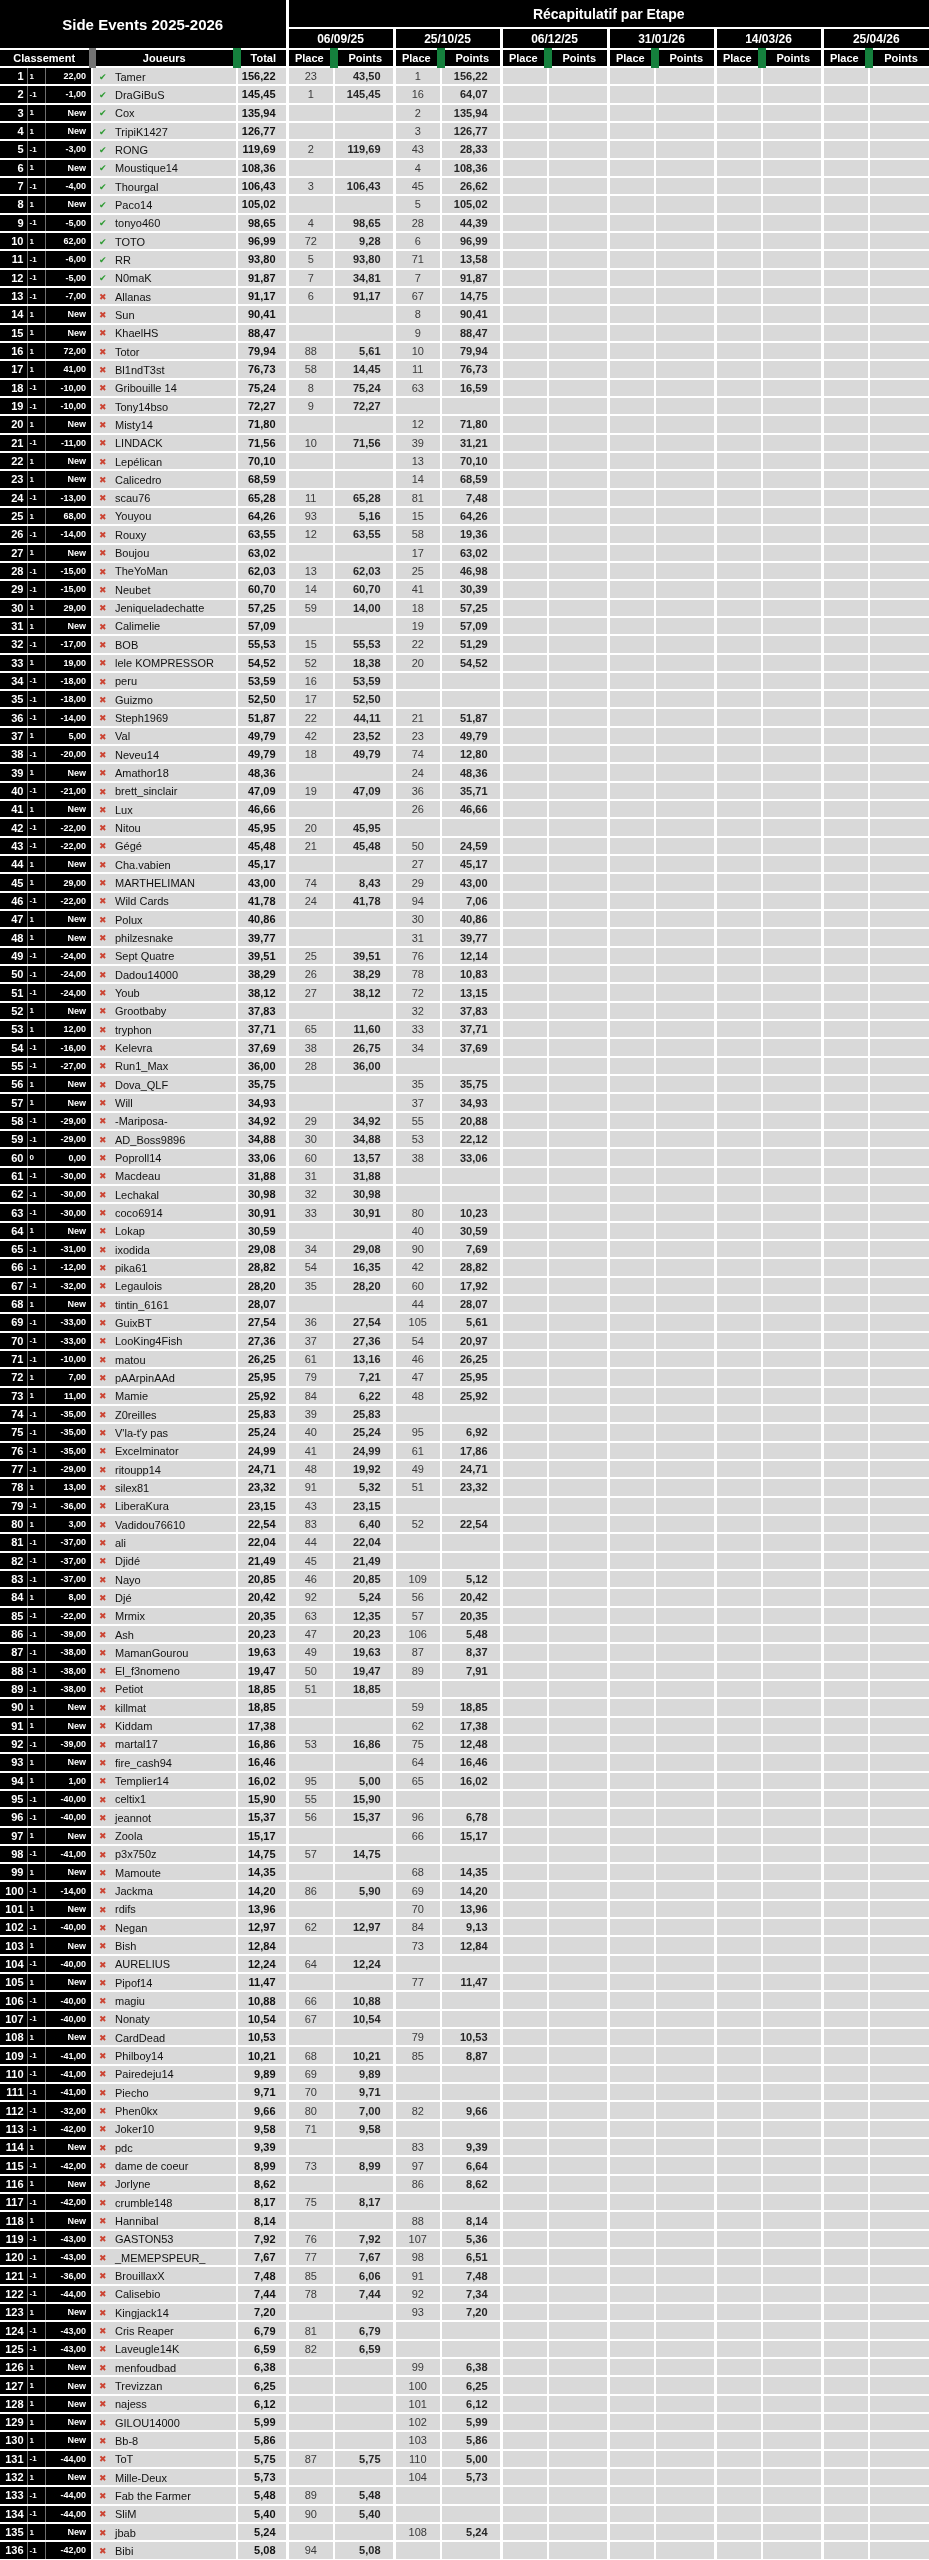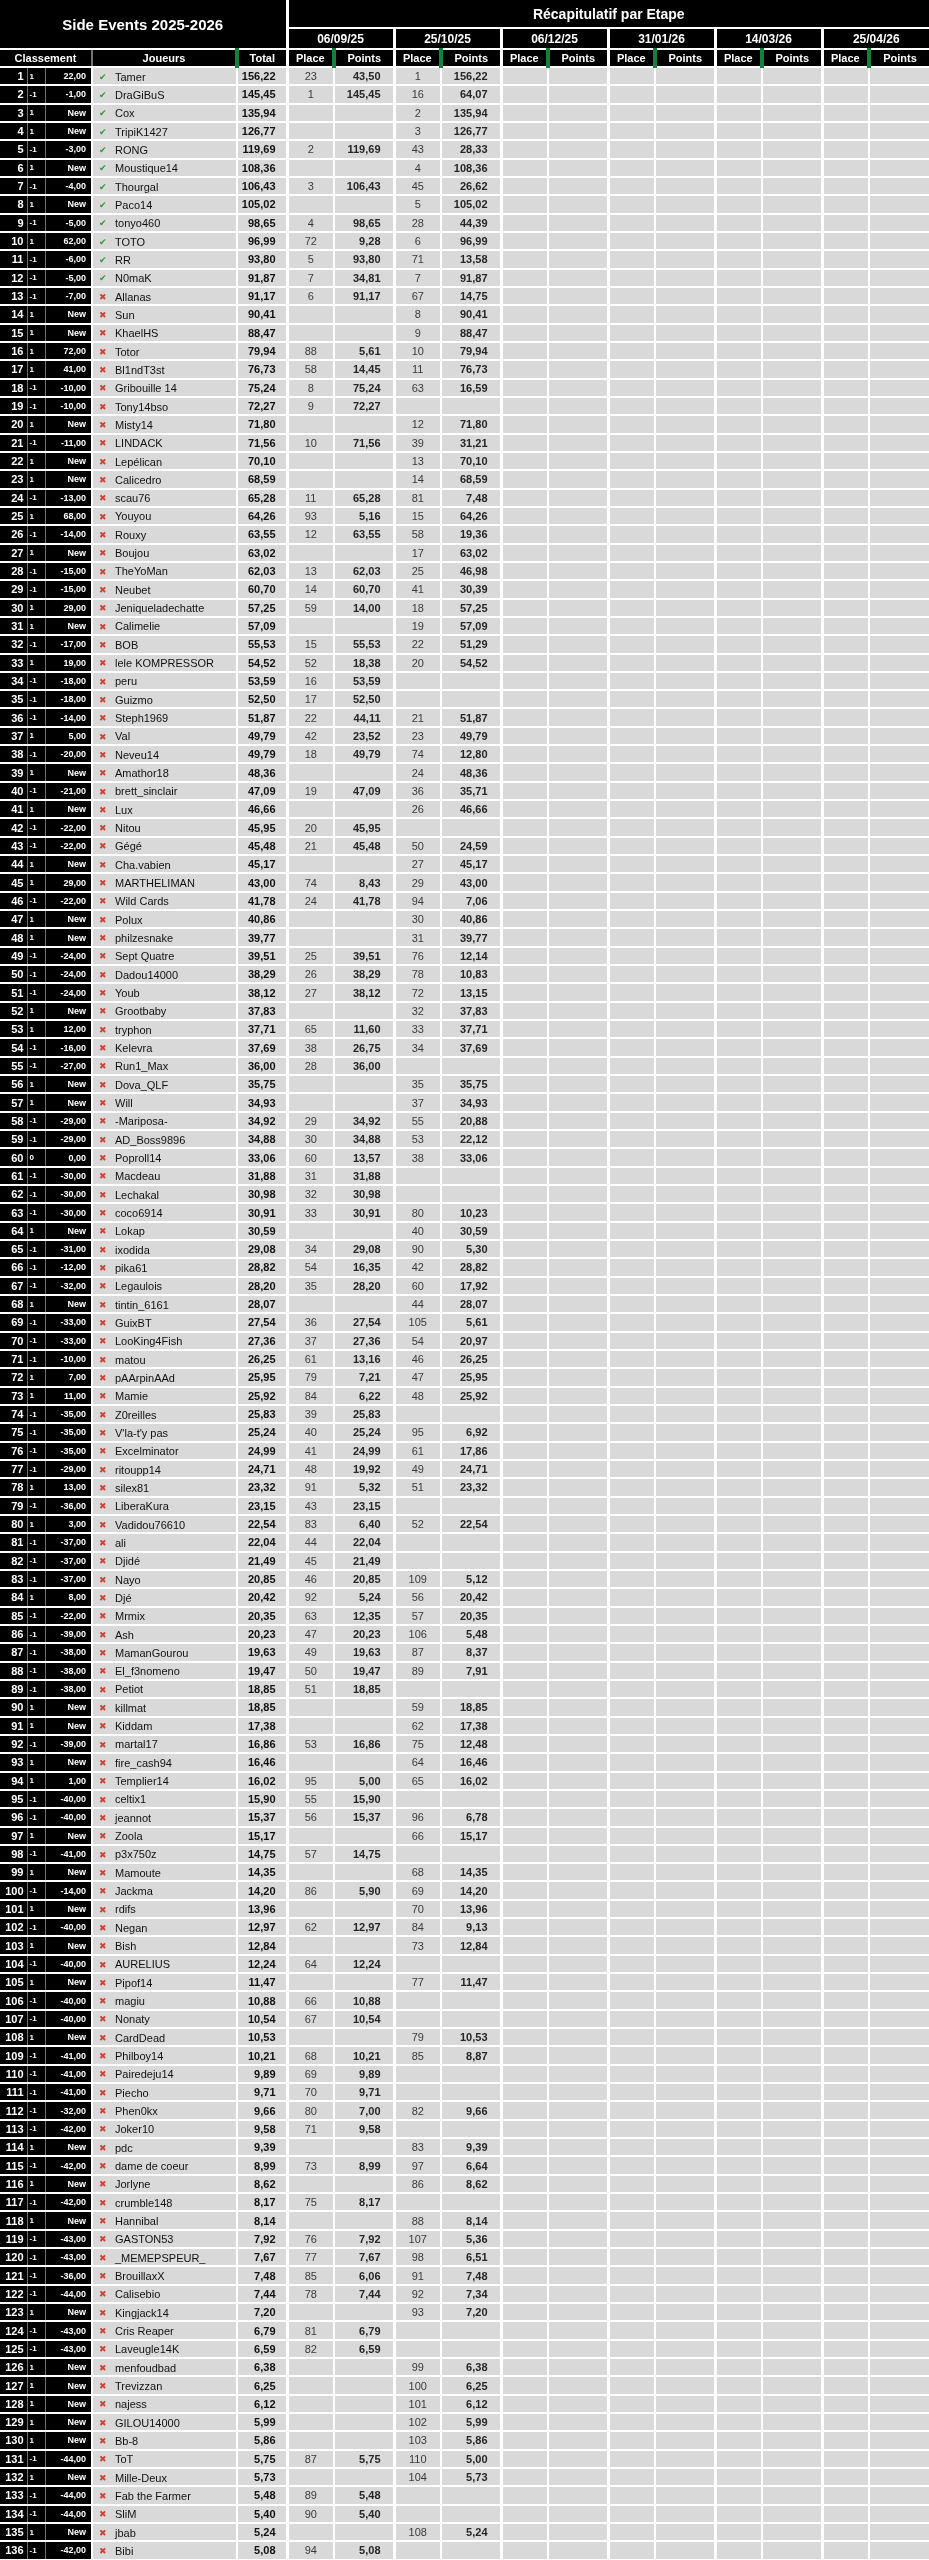--- a/index.html
+++ b/index.html
@@ -9,27 +9,27 @@
     -webkit-font-smoothing:antialiased;
   }
   table{
     border-collapse:collapse;table-layout:fixed;width:929px;
     background:#3b82f6;
   }
   
   thead th{
     background:#000;color:#fff;font-weight:bold;text-align:center;
     padding:0;vertical-align:middle;
-    border-right:4px solid #15803d;border-bottom:2px solid #fff;
+    border-right:8px solid #15803d;border-bottom:2px solid #fff;
   }
   th.h-left-title{font-size:15px;border-right:3px solid #fff;}
   th.h-right-title{font-size:14px;height:27px;margin-top:41px;}
   th.h-date{font-size:12px;height:19px;border-right:3px solid #fff;}
   th.h-col{font-size:11px;height:16px;}
-  th.h-classement{border-right:2px solid #737373;}
+  th.h-classement{border-right:7px solid #737373;}
   th.h-total{border-right:3px solid #fff;margin-left:32px;}
   th.h-points{border-right:3px solid #fff;}
   thead th:last-child,tbody td:last-child{border-right:none;}
   
   tbody tr{height:18.34px;}
   tbody td{
     padding:0;font-size:11px;color:#1a1a1a;vertical-align:middle;
     border-bottom:2px solid #fff;border-right:2px solid #fff;
     background:#d9d9d9;overflow:hidden;white-space:nowrap;
   }
@@ -1327,21 +1327,21 @@
       </tr>
       <tr>
         <td class="c-rank">65</td>
         <td class="c-trend">-1</td>
         <td class="c-change">-31,00</td>
         <td class="c-player"><span class="st-ic ko">✖</span><span class="p-name">ixodida</span></td>
         <td class="c-total">29,08</td>
         <td class="c-place">34</td>
         <td class="c-points">29,08</td>
         <td class="c-place">90</td>
-        <td class="c-points">5,30</td>
+        <td class="c-points">7,69</td>
         <td class="c-place"></td>
         <td class="c-points"></td>
         <td class="c-place"></td>
         <td class="c-points"></td>
         <td class="c-place"></td>
         <td class="c-points"></td>
         <td class="c-place"></td>
         <td class="c-points"></td>
       </tr>
       <tr>

